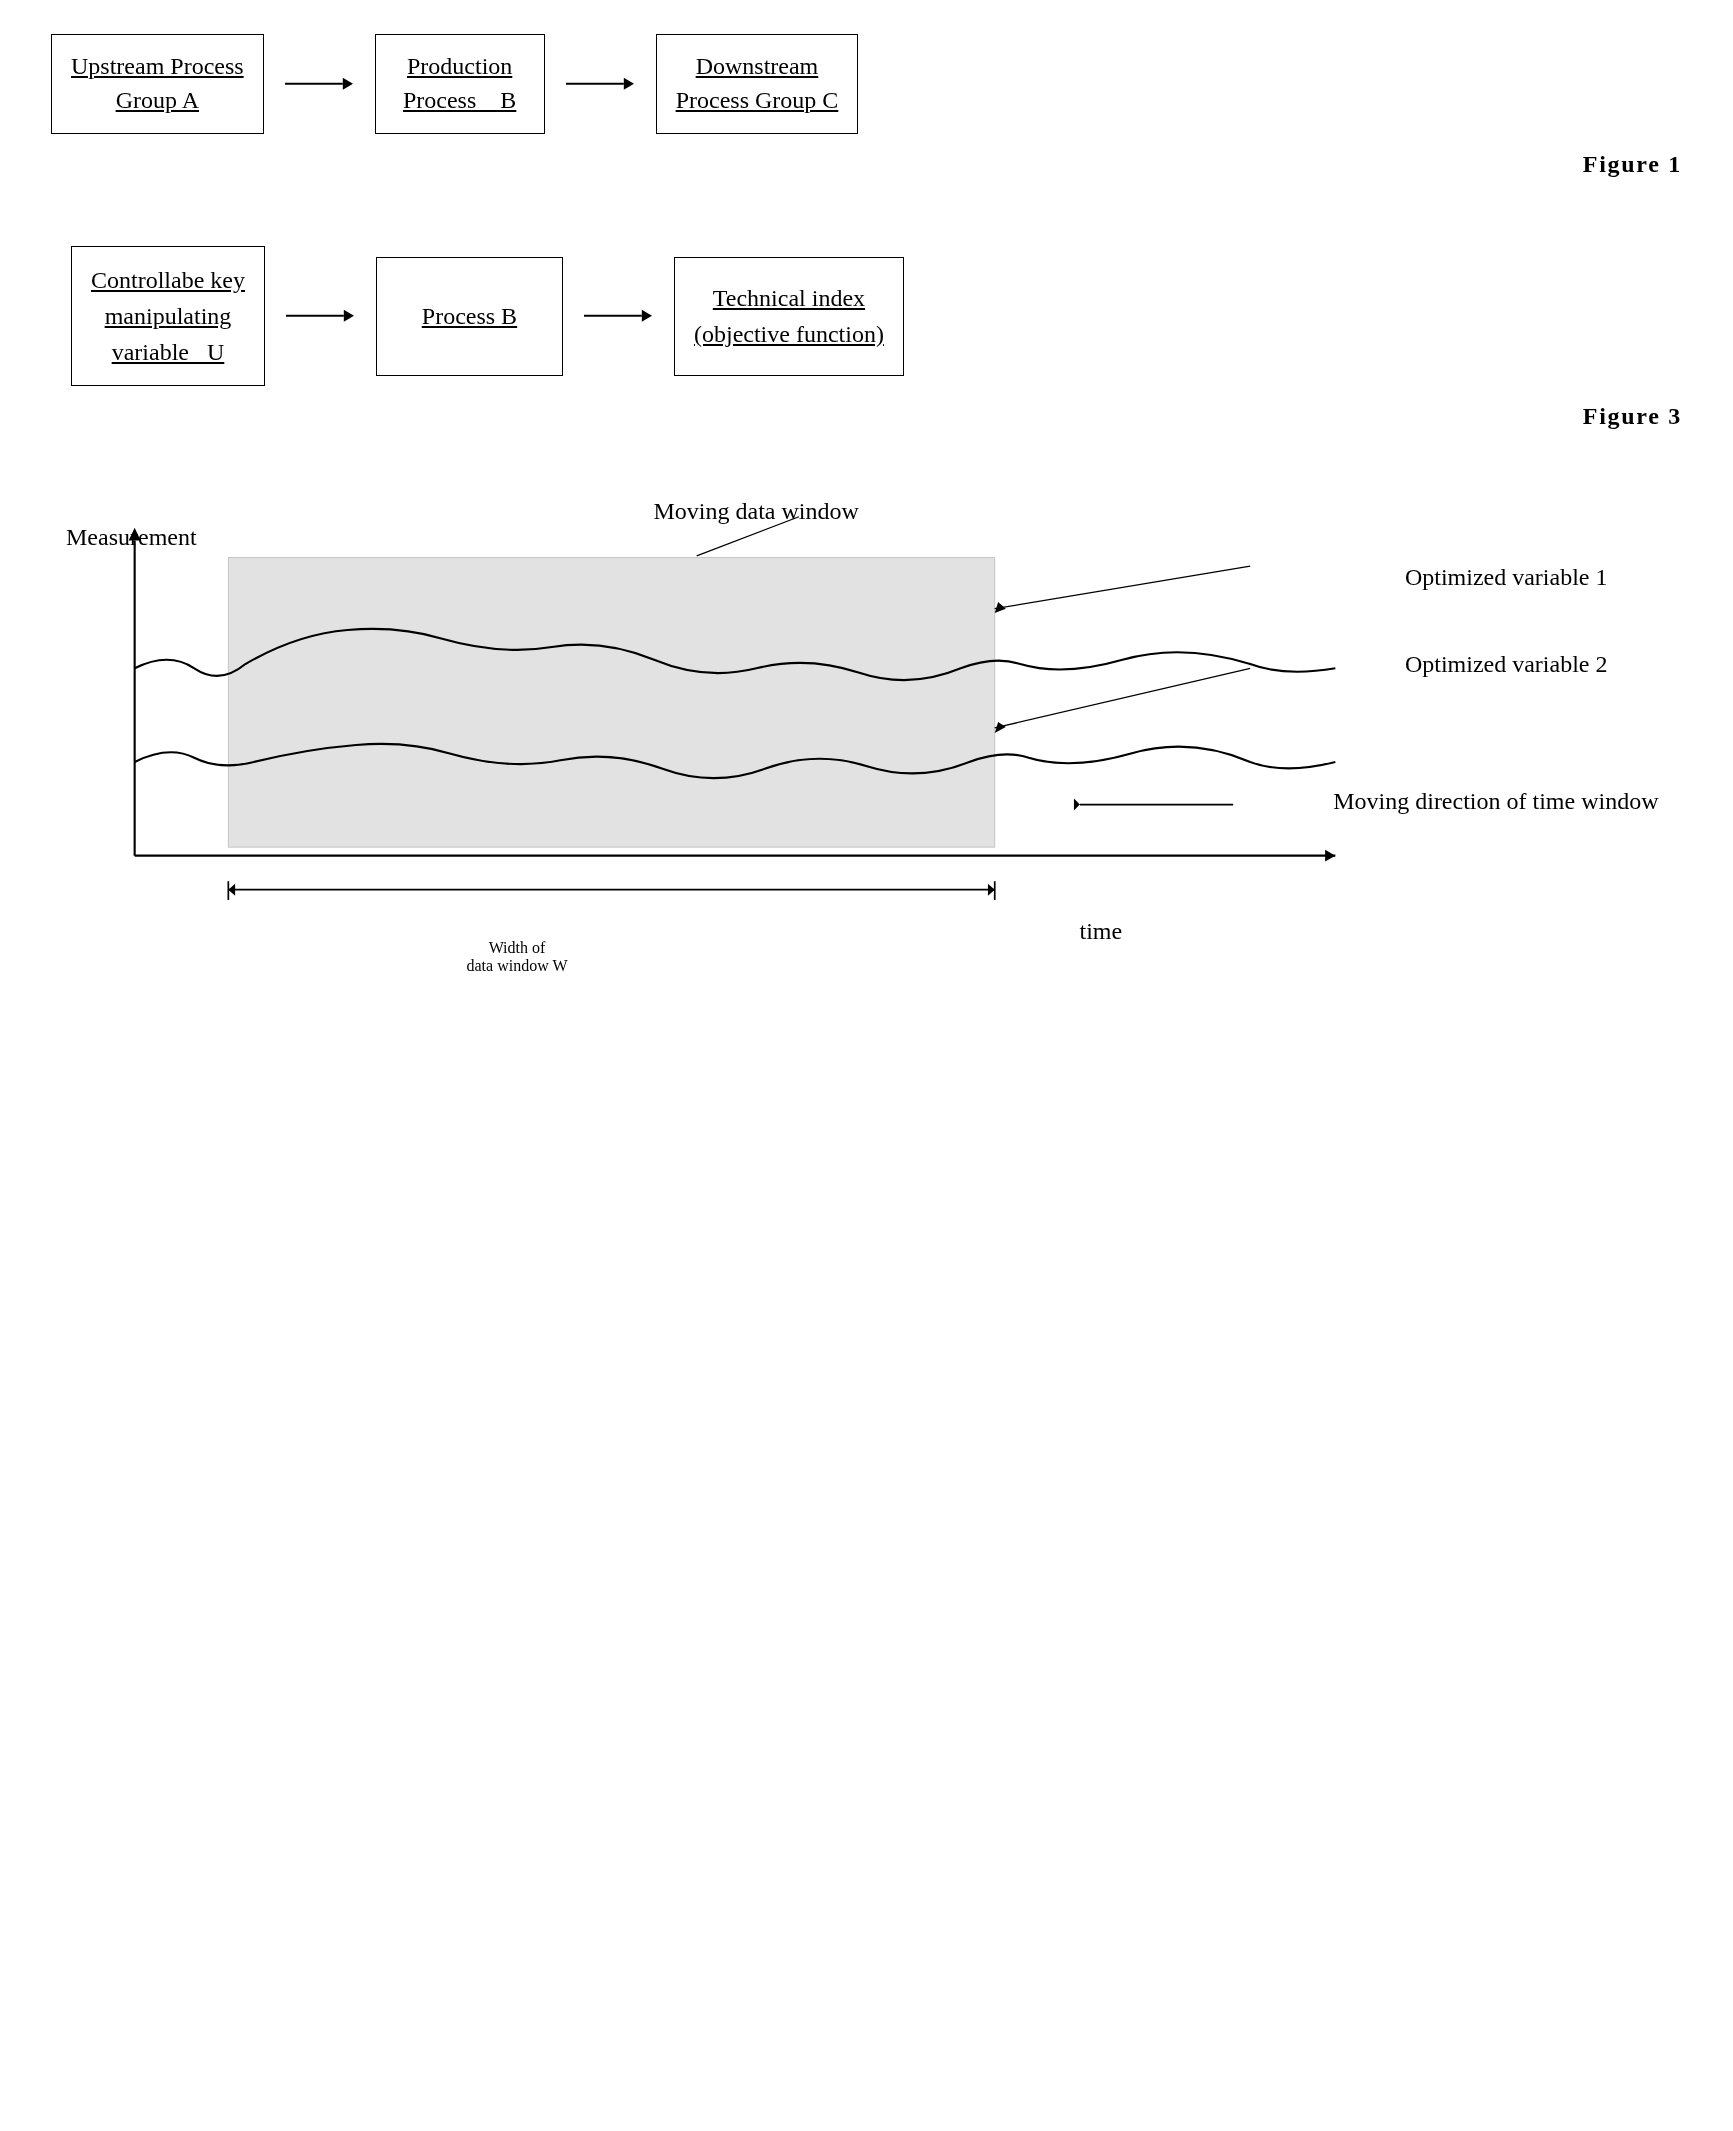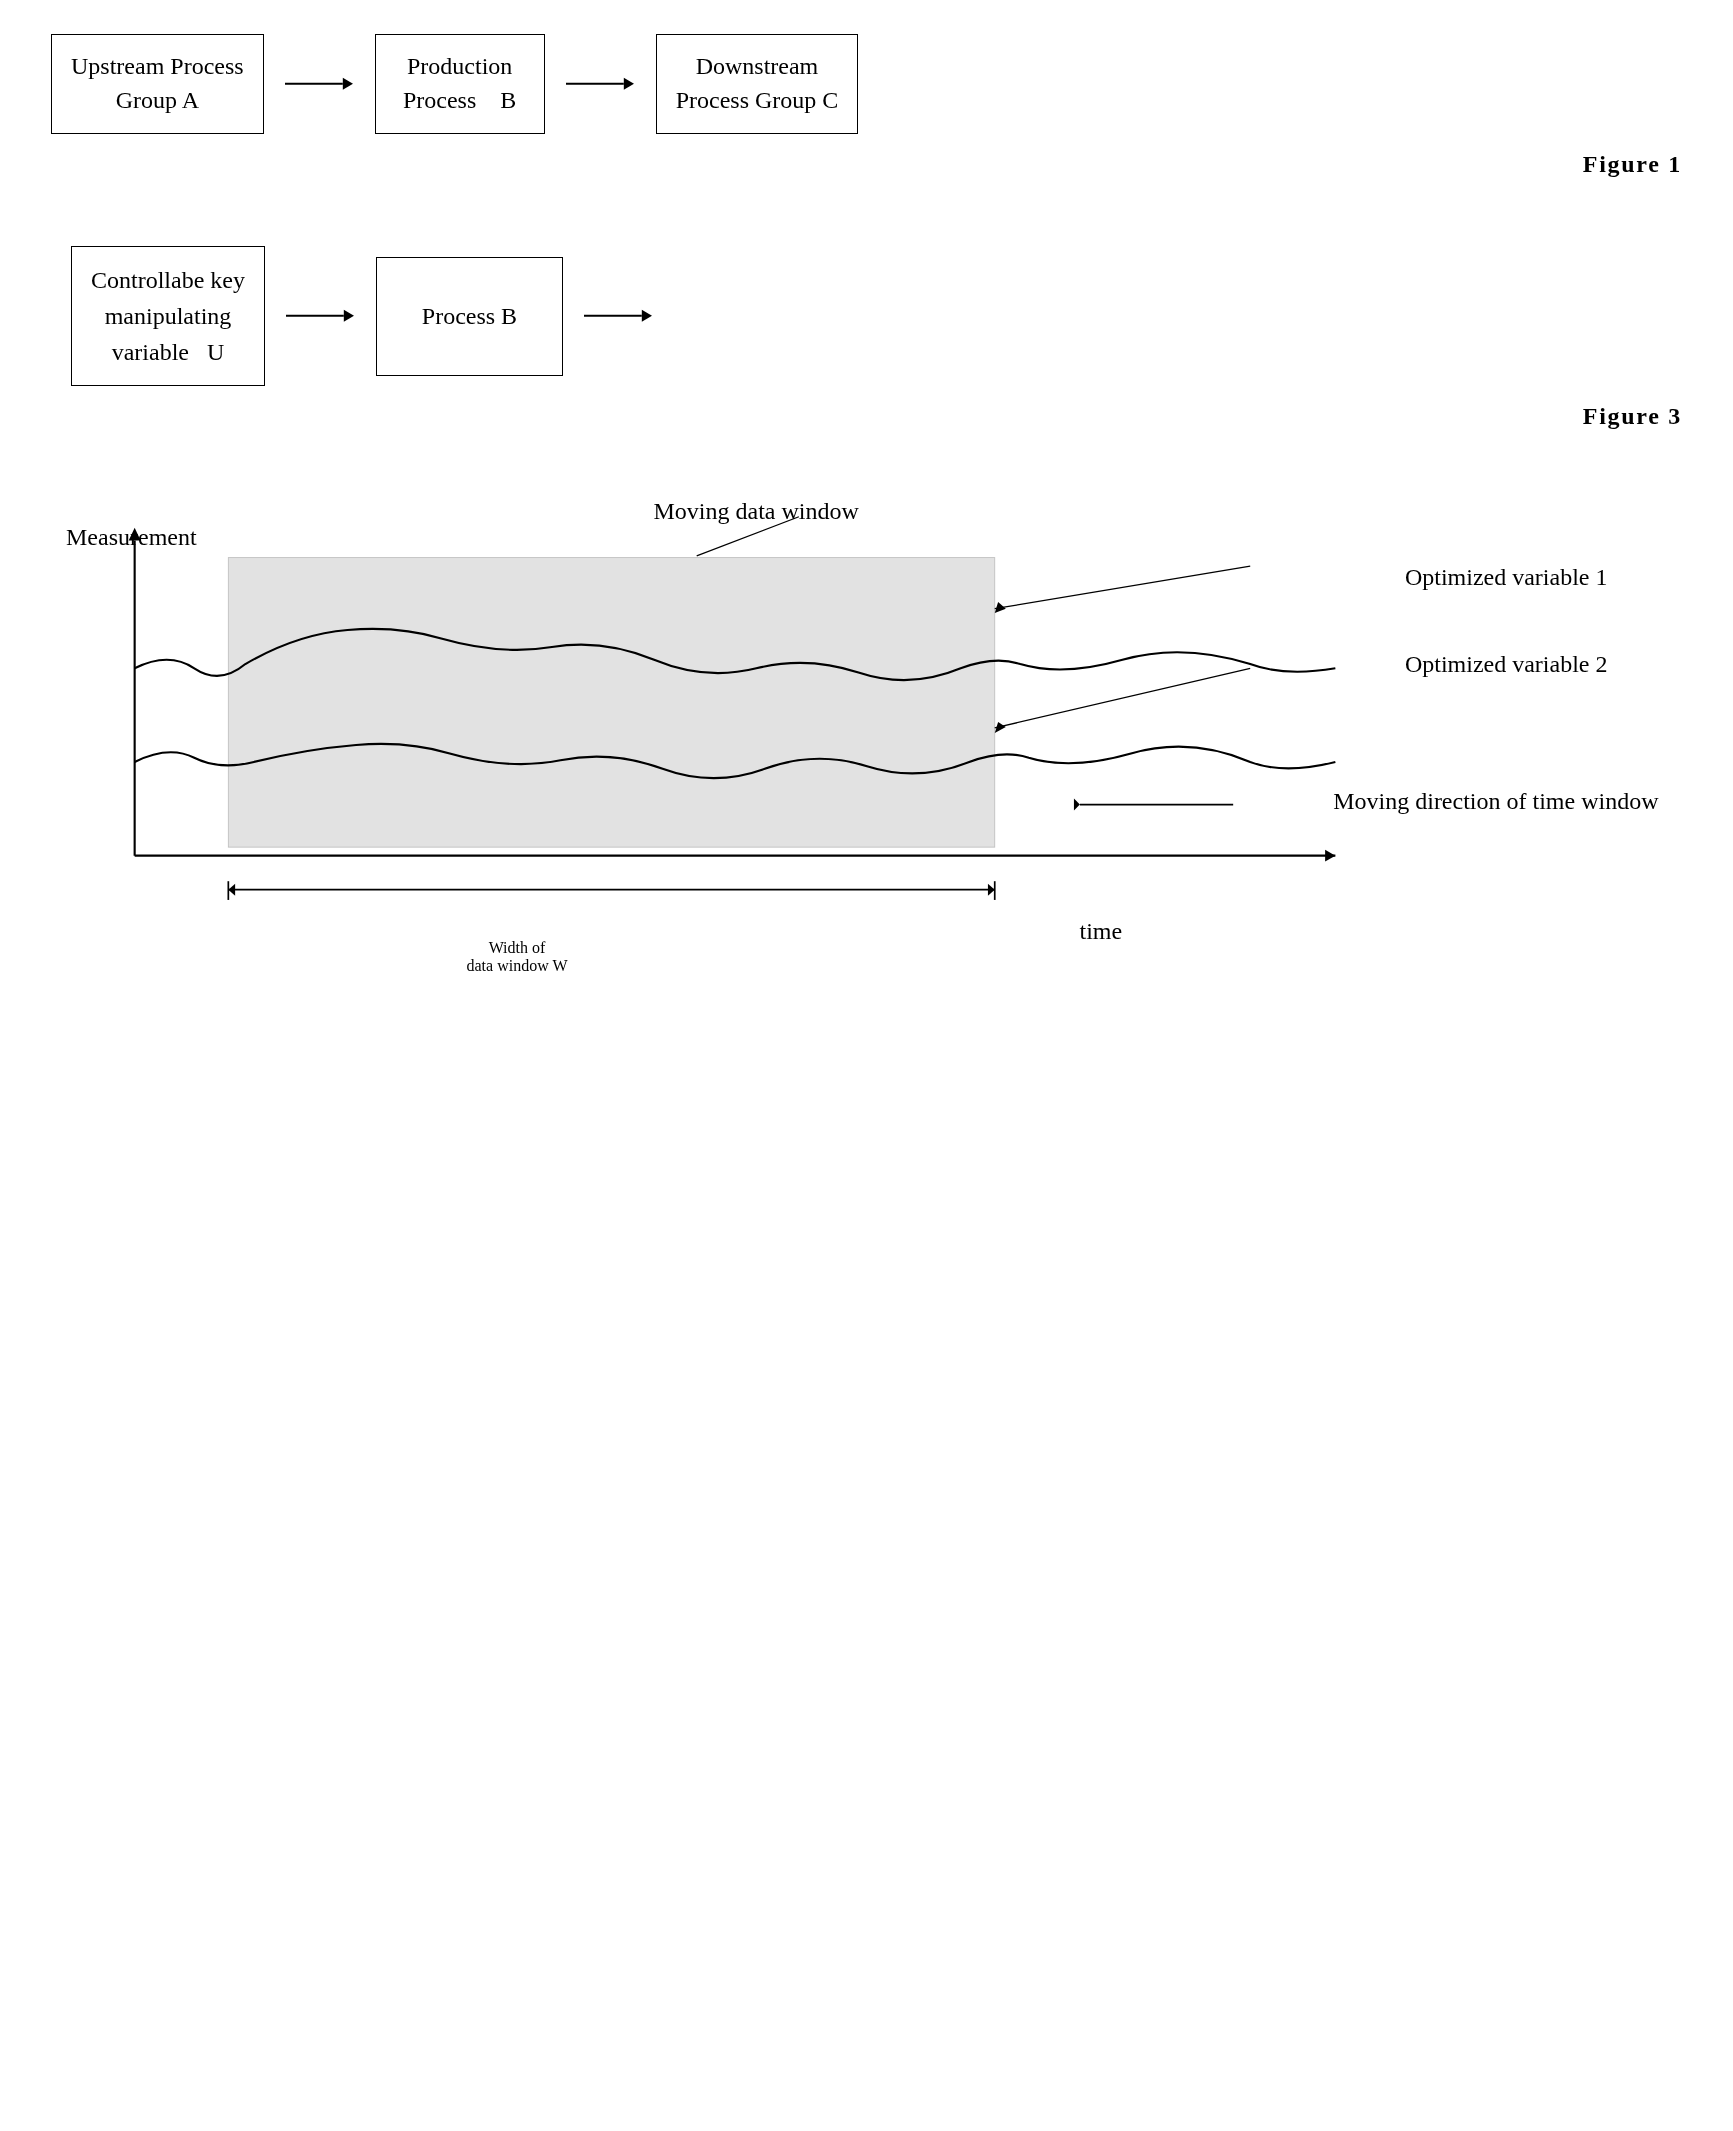--- a/index.html
+++ b/index.html
@@ -16,20 +16,21 @@
     .figure-section {
       margin-bottom: 51px;
     }
 
     .diagram-row {
       display: flex;
       align-items: center;
       justify-content: flex-start;
       gap: 13px;
       margin-bottom: 17px;
+      text-decoration: underline;
     }
 
     .process-box {
       border: 1.7px solid #000;
       padding: 15.3px 19px;
       min-width: 170px;
       min-height: 85px;
       display: flex;
       align-items: center;
       justify-content: center;
@@ -122,20 +123,23 @@
       </svg>
     </div>
     <div class="fig2-box-tall" style="min-width:187px;">
       Process B
     </div>
     <div class="arrow-right">
       <svg viewBox="0 0 80 30">
         <line x1="0" y1="15" x2="68" y2="15" stroke="#000" stroke-width="2.5"></line>
         <polygon points="68,8 80,15 68,22" fill="#000"></polygon>
       </svg>
+    </div>
+    <div class="fig2-box-tall">
+      Technical index<br>(objective function)
     </div>
   </div>
   <div class="figure-caption">Figure    3</div>
 </div>
 
 <div class="figure-section" style="margin-top: 68px;">
   <div class="fig3-container">
 
     <div style="position:relative; width:100%; height:545px;">
       <div style="position:absolute; top:25.6px; left:8.5px; font-size:24px;">Measurement</div>

